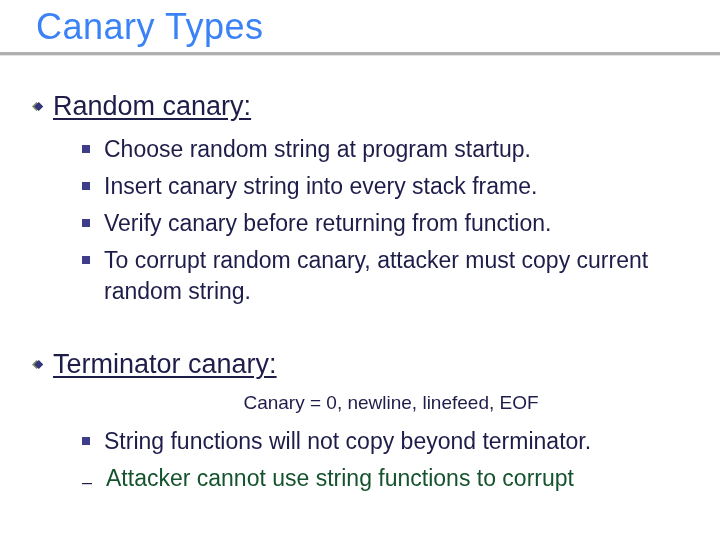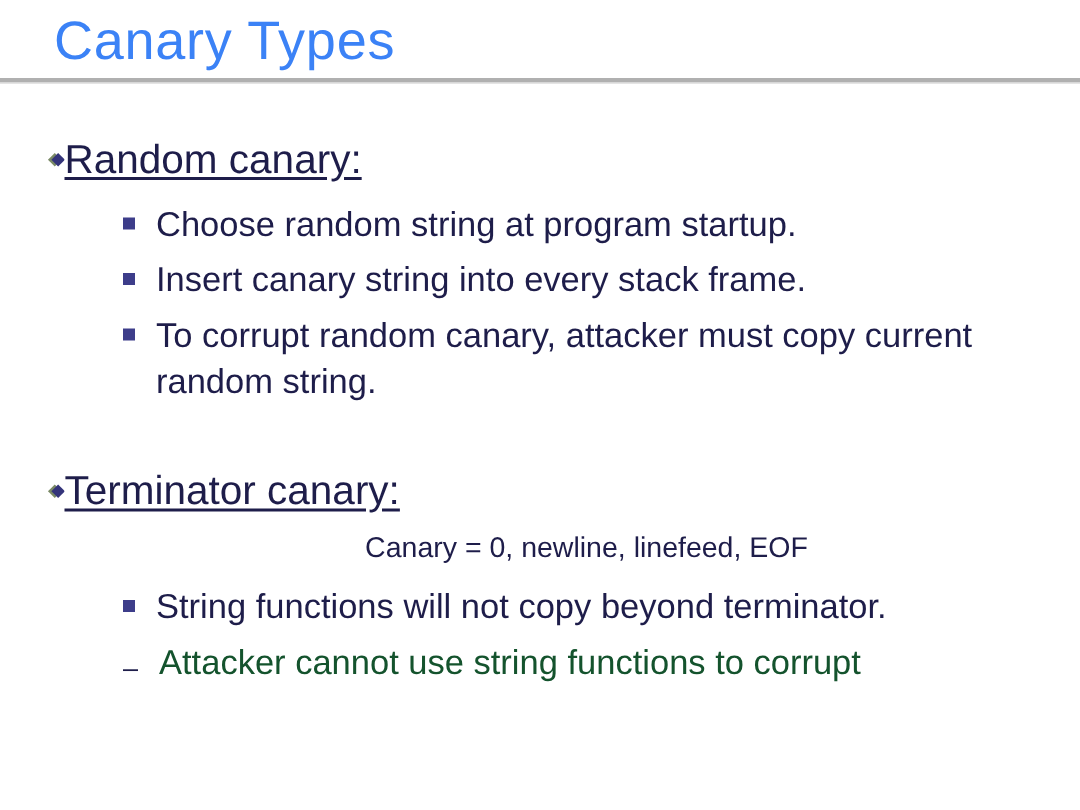--- a/index.html
+++ b/index.html
@@ -29,20 +29,21 @@
     font-weight: normal;
     color: #3b82f6;
     letter-spacing: 0.5px;
   }
   .body {
     padding: 36px 30px 0 30px;
   }
   .h1 {
     display: flex;
     align-items: center;
+    gap: 10px;
     margin-bottom: 12px;
     text-align: center;
   }
   .h1 .dbullet {
     width: 13px;
     height: 13px;
     display: inline-block;
     position: relative;
     flex-shrink: 0;
   }
@@ -130,20 +131,24 @@
       <div class="sub-row">
         <span class="sq"></span>
         <span class="txt">Choose random string at program startup.</span>
       </div>
       <div class="sub-row">
         <span class="sq"></span>
         <span class="txt">Insert canary string into every stack frame.</span>
       </div>
       <div class="sub-row">
         <span class="sq"></span>
+        <span class="txt">Verify canary before returning from function.</span>
+      </div>
+      <div class="sub-row">
+        <span class="sq"></span>
         <span class="txt">To corrupt random canary, attacker must copy current random string.</span>
       </div>
     </div>
 
     <div class="h1">
       <span class="dbullet">
         <svg width="13" height="13" viewBox="0 0 13 13">
           <rect x="3.3" y="3.3" width="6.4" height="6.4" transform="rotate(45 6.5 6.5)" fill="#7a8a66"></rect>
           <rect x="3.3" y="3.3" width="6.4" height="6.4" transform="rotate(45 6.5 6.5) translate(1.6 -1.6)" fill="#34347a"></rect>
         </svg>

